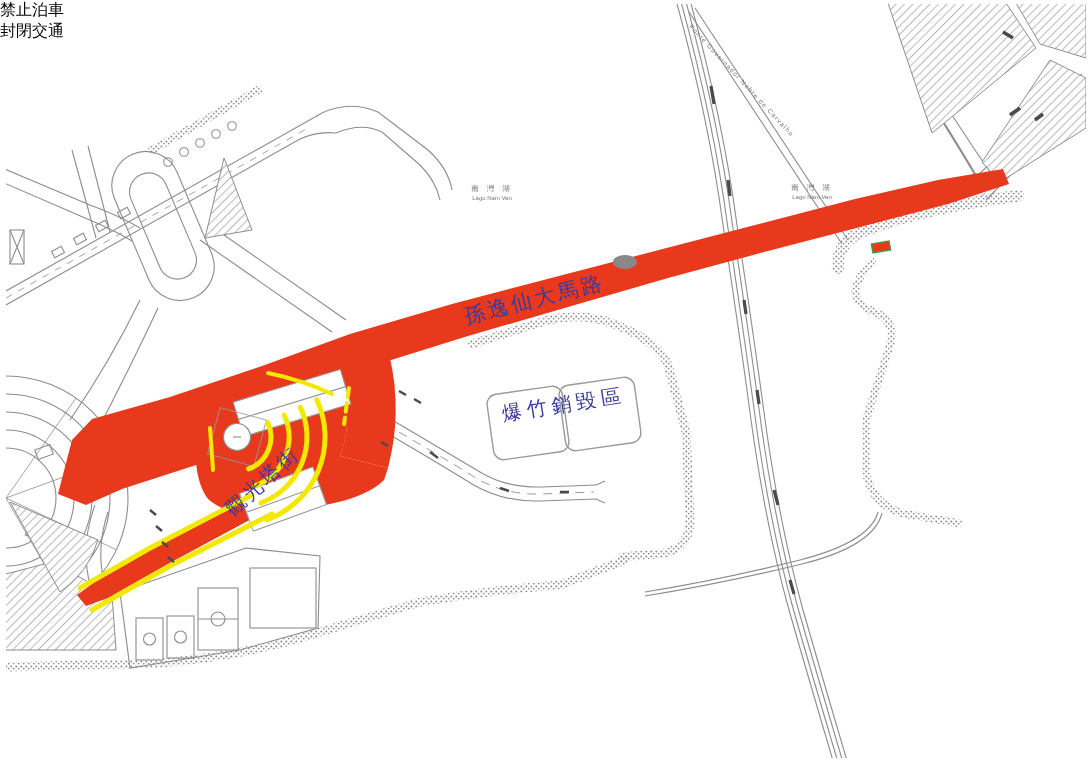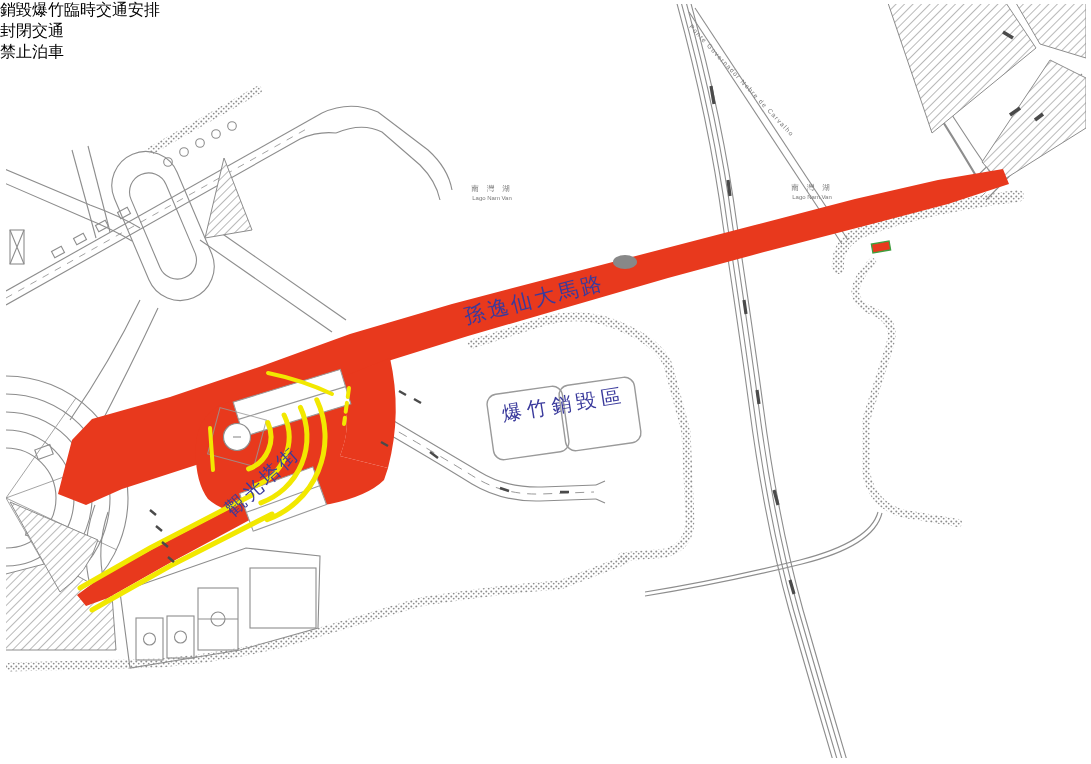--- a/index.html
+++ b/index.html
@@ -203,24 +203,23 @@
       <text font-size="20" letter-spacing="5" text-anchor="middle" transform="translate(565,411) rotate(-9)">爆竹銷毀區</text>
       <text font-size="20" letter-spacing="3" text-anchor="middle" transform="translate(267,486) rotate(-42)">觀光塔街</text>
     </g>
 
   </g>
 </svg>
 
 <div id="page-border"></div>
 
 <div class="legend">
-  <div class="lg-title">銷毀爆竹臨時交通安排</div>
+  <div class="lg-row r2">
+    <div class="lg-swatch" style="background: rgb(242, 232, 0);"></div>
+    <div class="lg-label">禁止泊車</div>
+  </div>
   <div class="lg-row r1">
     <div class="lg-swatch" style="background: rgb(232, 57, 29);"></div>
     <div class="lg-label">封閉交通</div>
   </div>
-  <div class="lg-row r2">
-    <div class="lg-swatch" style="background: rgb(242, 232, 0);"></div>
-    <div class="lg-label">禁止泊車</div>
-  </div>
 </div>
 
 </div>
 
 </body></html>

